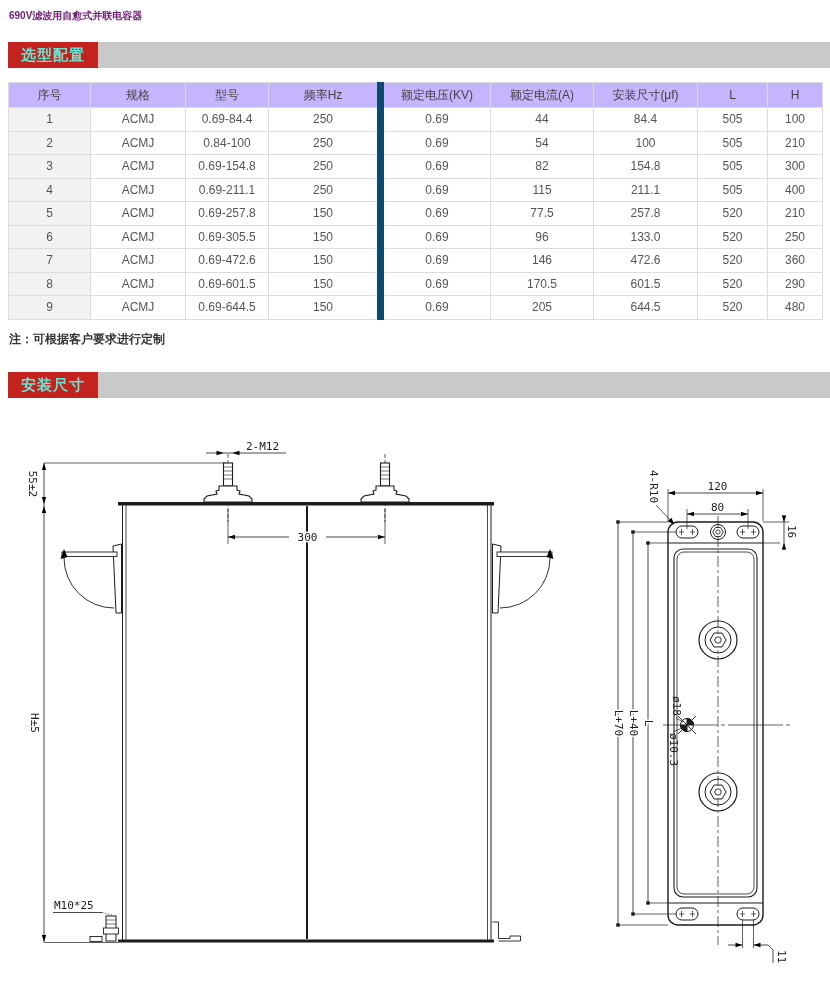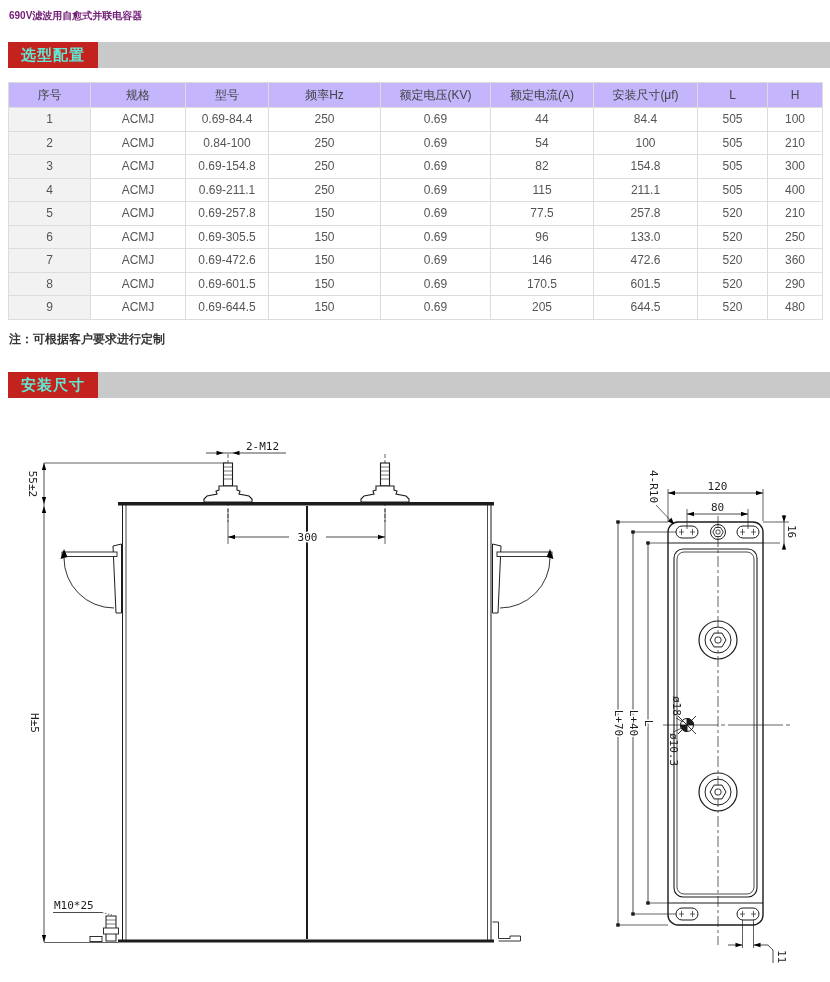--- a/index.html
+++ b/index.html
@@ -13,21 +13,21 @@
                  background:#c3221e; color:#5eead4; font-size:15px; font-weight:bold; letter-spacing:1px; }
   #banner-select { top:42px; }
   #banner-install { top:372px; }
 
   table.spec { position:absolute; left:8px; top:82px; width:814px; border-collapse:collapse;
                table-layout:fixed; font-size:12px; color:#555; }
   table.spec th, table.spec td { border:1px solid #dcdcdc; text-align:center; height:23.5px;
                padding:0 2px; font-weight:normal; overflow:hidden; white-space:nowrap; }
   table.spec th { background:#c4b5fd; color:#444; height:25px;margin-top:32px; }
   table.spec td:first-child { background:#f2f2f2; }
-  table.spec th:nth-child(5), table.spec td:nth-child(5) { border-left:1px solid #0c4a6e; }
+  table.spec th:nth-child(5), table.spec td:nth-child(5) { border-left:7px solid #0c4a6e; }
 
   .note { position:absolute; left:9px; top:331px; font-size:12px; font-weight:bold; color:#333;text-align:right; }
 
   svg#drawing { position:absolute; left:0; top:417px; }
   svg text { font-family:"DejaVu Sans Mono","Liberation Mono",monospace; font-size:11px; fill:#1c1c1c; }
   svg .halo { paint-order:stroke; stroke:#ffffff; stroke-width:3px; }
   svg line, svg path, svg rect.o, svg circle, svg polygon.o { stroke:#1c1c1c; }
 </style>
 </head>
 <body>

